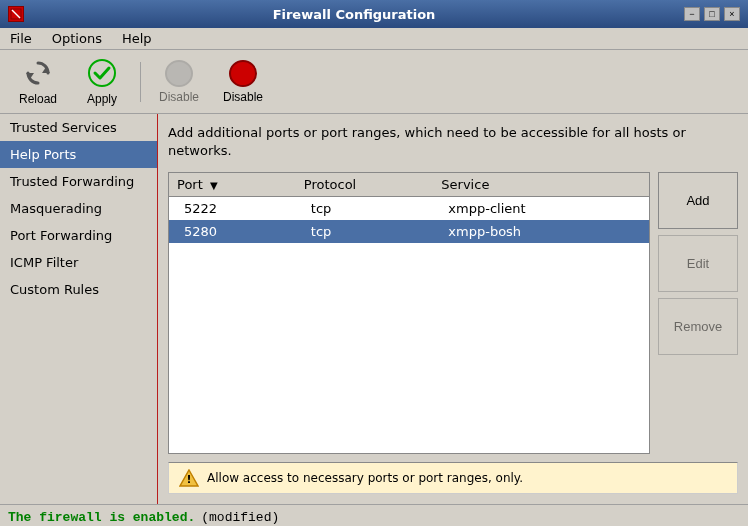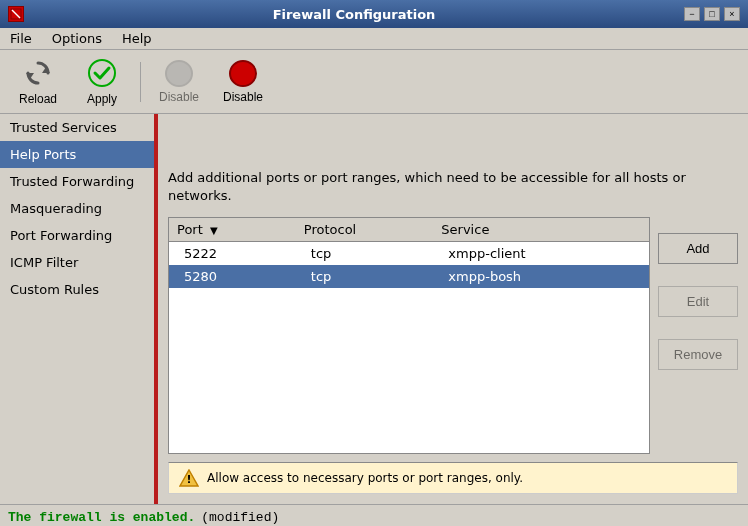--- a/index.html
+++ b/index.html
@@ -146,21 +146,21 @@
     }
     
     .main-content {
       display: flex;
       height: calc(526px - 24px - 22px - 64px - 26px);
     }
     
     .sidebar {
       width: 158px;
       background: #d4d0c8;
-      border-right: 4px solid #b91c1c;
+      border-right: 1px solid #b91c1c;
       overflow-y: auto;
     }
     .sidebar-item {
       padding: 6px 10px;
       cursor: pointer;
       font-size: 13px;
       color: #000;
       white-space: nowrap;
     }
     .sidebar-item.active {
@@ -174,21 +174,20 @@
       display: flex;
       flex-direction: column;
       padding: 10px;
       gap: 8px;
     }
     .content-description {
       font-size: 13px;
       color: #000;
       line-height: 1.4;
       margin-bottom: 4px;
-      margin-top: 45px;
     }
     .table-and-buttons {
       display: flex;
       gap: 8px;
       flex: 1;
     }
     
     .ports-table-container {
       flex: 1;
       border: 1px solid #888;
@@ -226,27 +225,26 @@
       margin-left: 3px;
     }
     
     .action-buttons {
       display: flex;
       flex-direction: column;
       gap: 6px;
       width: 80px;
     }
     .action-btn {
-      padding: 7px 12px;
+      padding: 20px 12px;
       background: #d4d0c8;
       border: 1px solid #888;
       cursor: pointer;
       font-size: 13px;
       text-align: center;
-      margin-top: 16px;
     }
     .action-btn:disabled, .action-btn.disabled {
       opacity: 0.5;
       cursor: default;
     }
     
     .warning-bar {
       background: #fff3cd;
       border: 1px solid #ccc;
       border-top: 1px solid #888;

